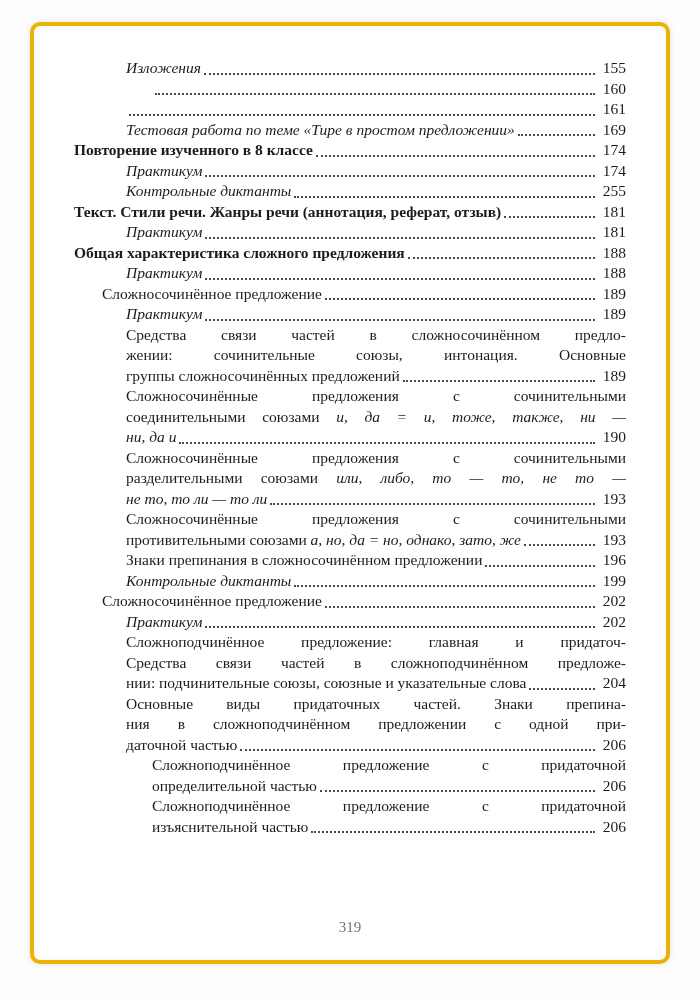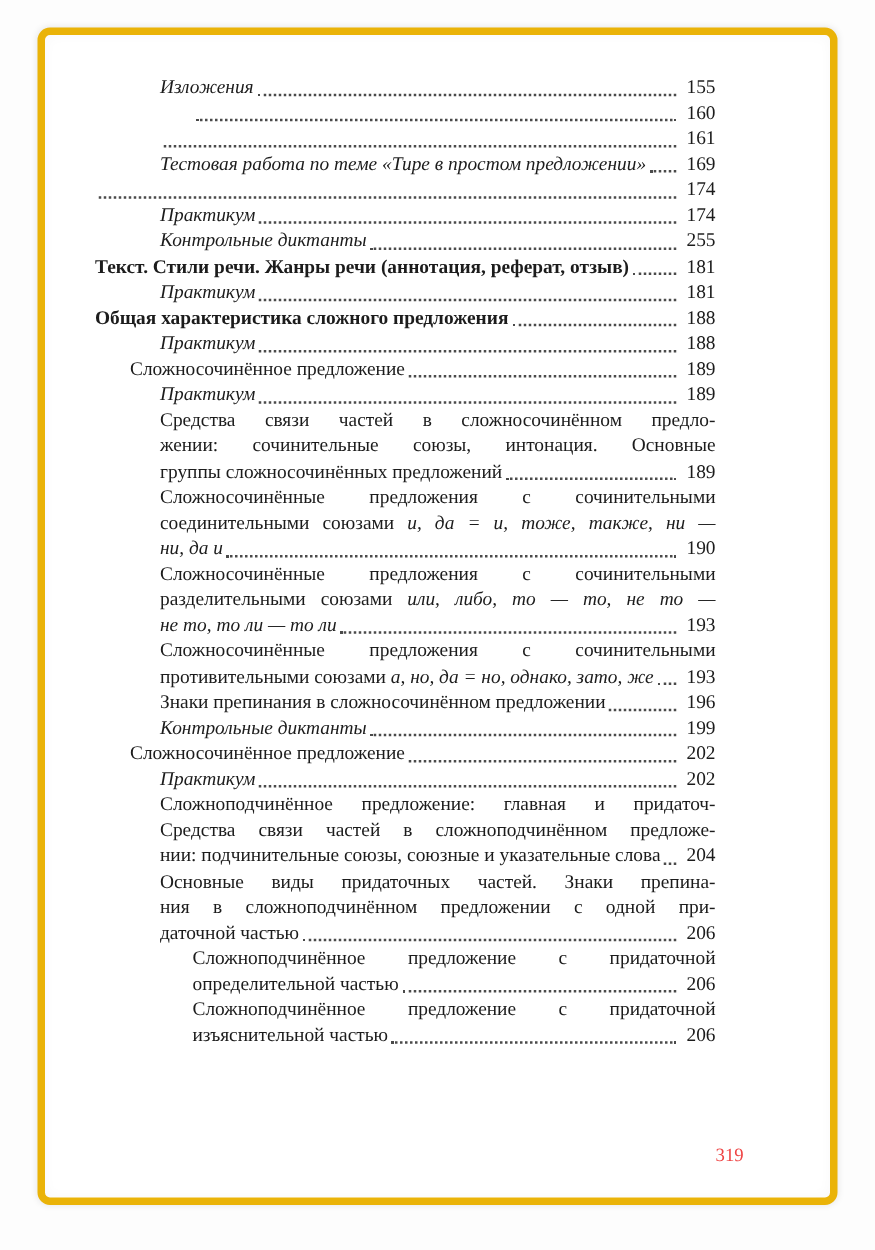--- a/index.html
+++ b/index.html
@@ -3,26 +3,26 @@
 <meta charset="utf-8">
 <style>
   * { margin: 0; padding: 0; box-sizing: border-box; }
   html, body { width: 700px; height: 1000px; background: #fdfdfd; overflow: hidden; }
   body { font-family: "Liberation Serif", "DejaVu Serif", serif; color: #1c1c1c; }
 
   .scan-page {
     position: absolute;
     top: 22px; left: 30px; right: 30px; bottom: 36px;
     background: #ffffff;
-    border: 6px solid #eab308;
+    border: 4px solid #eab308;
     border-radius: 10px;
     box-shadow: 0 0 6px rgba(0,0,0,0.10), inset 0 0 10px rgba(0,0,0,0.03);
     padding: 32px 40px 20px 40px;
     display: flex;
-    flex-direction: row;
+    flex-direction: column;
   }
 
   .toc { font-size: 15.5px; line-height: 20.5px; }
 
   .entry { }
   .style-bold { font-weight: bold; }
   .style-italic { font-style: italic; }
   .it { font-style: italic; }
 
   .line.full {
@@ -68,21 +68,21 @@
     font-weight: bold;
     letter-spacing: 0.4px;
     line-height: 24px;
   }
 
   .footer {
     margin-top: auto;
     text-align: center;
     font-size: 15px;
     padding-bottom: 4px;
-    color: #ef4444;
+    color: #737373;
   }
 </style>
 </head>
 <body>
 
 <div class="scan-page">
   <div class="toc" id="toc">
       <div class="entry style-italic" style="padding-left: 52px;">
         <div class="line last">
           <span class="txt"><span>Изложения</span></span>
@@ -104,20 +104,21 @@
       </div>
       <div class="entry style-italic" style="padding-left: 52px;">
         <div class="line last">
           <span class="txt"><span>Тестовая работа по теме «Тире в простом предложении»</span></span>
           <span class="leader"></span>
           <span class="pg">169</span>
         </div>
       </div>
       <div class="entry style-bold" style="padding-left: 0px;">
         <div class="line last">
+          <span class="txt"><span>Повторение изученного в 8 классе</span></span>
           <span class="leader"></span>
           <span class="pg">174</span>
         </div>
       </div>
       <div class="entry style-italic" style="padding-left: 52px;">
         <div class="line last">
           <span class="txt"><span>Практикум</span></span>
           <span class="leader"></span>
           <span class="pg">174</span>
         </div>

